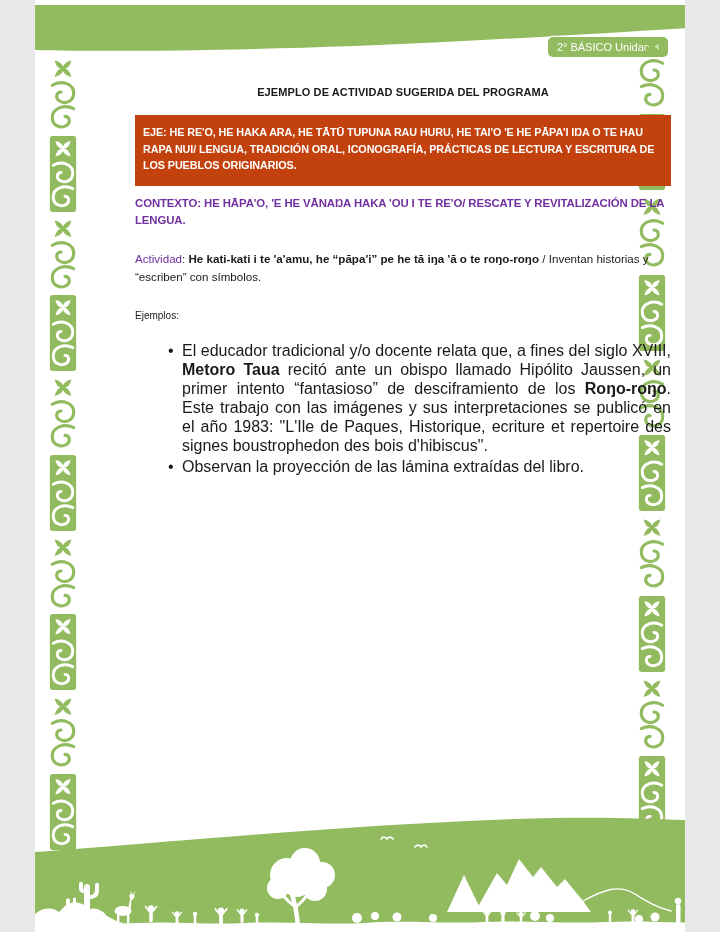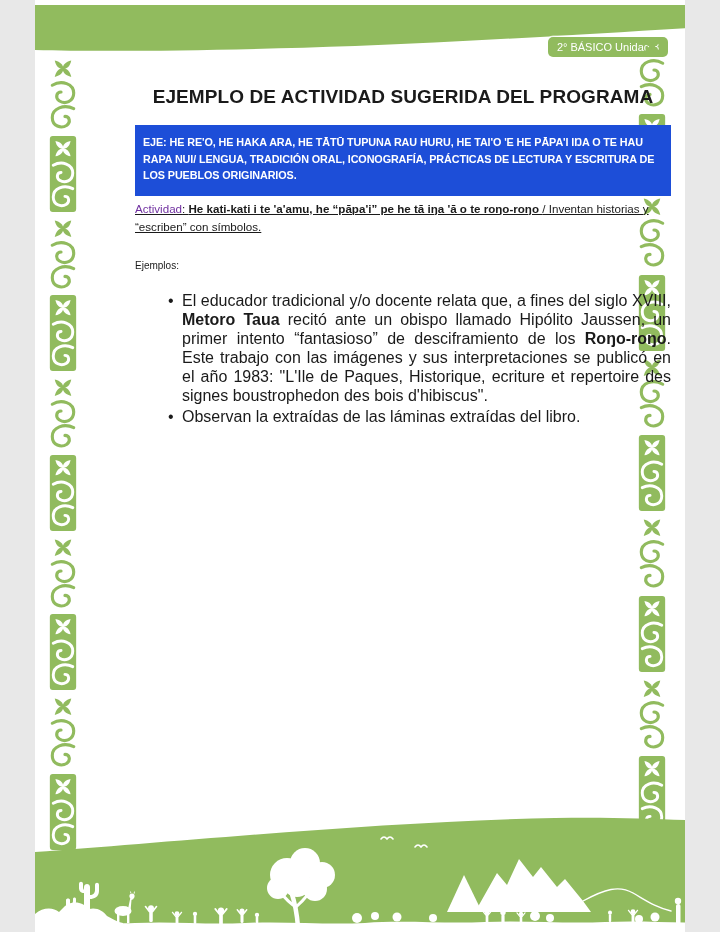--- a/index.html
+++ b/index.html
@@ -7,25 +7,25 @@
         font-family:"Liberation Sans",sans-serif;color:#1a1a1a;margin:0 auto;padding-left:17px;}
   .header-wave{position:absolute;top:0;left:0;}
   .unit-badge{position:absolute;left:513px;top:37px;width:120px;height:20px;background:#91bb5e;
         border-radius:5px;color:#fff;font-size:11px;line-height:20px;text-align:center;
         box-shadow:0 0 0 1.5px rgba(255,255,255,.65);}
   .ornament{position:absolute;width:30px;display:flex;flex-direction:column;justify-content:space-between;}
   .ornament.left{left:13px;top:56px;bottom:82px;}
   .ornament.right{right:18px;top:34px;bottom:100px;}
   .ornament.right svg{transform:scaleX(-1);}
   .content{position:absolute;left:100px;top:86px;width:536px;}
-  .page-title{font-size:19px;font-weight:bold;text-align:center;margin:0;letter-spacing:.1px;}
-  .eje-box{margin-top:17px;background:#1d4ed8;color:#ffffff;font-weight:bold;font-size:10.8px;
+  .page-title{font-size:11px;font-weight:bold;text-align:center;margin:0;letter-spacing:.1px;}
+  .eje-box{margin-top:17px;background:#c2410c;color:#ffffff;font-weight:bold;font-size:10.8px;
         line-height:16.5px;padding:9px 8px 12px 8px;letter-spacing:-.1px;}
   .contexto{margin:9px 0 0 0;color:#7030a0;font-weight:bold;font-size:11.4px;line-height:17px;letter-spacing:-.1px;}
-  .actividad{margin:4px 0 0 0;font-size:11.6px;line-height:18px;text-decoration:underline;}
+  .actividad{margin:21px 0 0 0;font-size:11.6px;line-height:18px;}
   .actividad .label{color:#7030a0;}
   .actividad .bold{font-weight:bold;}
   .ejemplos-heading{margin:24px 0 0 0;font-size:10px;}
   ul.ejemplos{margin:20px 0 0 0;padding:0 0 0 33px;list-style:none;}
   ul.ejemplos li{position:relative;padding-left:14px;text-align:justify;font-size:16px;
         line-height:19px;margin-bottom:2px;}
   ul.ejemplos li::before{content:"\2022";position:absolute;left:0;top:0;}
   .bottom-band{position:absolute;left:0;bottom:0;}
 </style>
 </head>
@@ -334,30 +334,31 @@
   </svg>
     </div>
 
   <main class="content">
     <h1 class="page-title">EJEMPLO DE ACTIVIDAD SUGERIDA DEL PROGRAMA</h1>
 
     <div class="eje-box">
       <span>EJE: HE RE'O, HE HAKA ARA, HE TĀTŪ TUPUNA RAU HURU, HE TAI'O 'E HE PĀPA'I IŊA O TE HAU RAPA NUI/ LENGUA, TRADICIÓN ORAL, ICONOGRAFÍA, PRÁCTICAS DE LECTURA Y ESCRITURA DE LOS PUEBLOS ORIGINARIOS.</span>
     </div>
 
+    <p class="contexto">CONTEXTO: HE HĀPA'O, 'E HE VĀNAŊA HAKA 'OU I TE RE'O/ RESCATE Y REVITALIZACIÓN DE LA LENGUA.</p>
 
     <p class="actividad">
       <span class="label">Actividad</span><span>: </span><span class="bold">He kati-kati i te 'a'amu, he “pāpa'i” pe he tā iŋa 'ā o te roŋo-roŋo </span><span>/ Inventan historias y “escriben” con símbolos.</span>
     </p>
 
     <p class="ejemplos-heading">Ejemplos:</p>
 
     <ul class="ejemplos">
         <li><span>El educador tradicional y/o docente relata que, a fines del siglo XVIII, </span><span style="font-weight: bold;">Metoro Taua</span><span> recitó ante un obispo llamado Hipólito Jaussen, un primer intento “fantasioso” de desciframiento de los </span><span style="font-weight: bold;">Roŋo-roŋo</span><span>. Este trabajo con las imágenes y sus interpretaciones se publicó en el año 1983: "L'Ile de Paques, Historique, ecriture et repertoire des signes boustrophedon des bois d'hibiscus".</span></li>
-        <li><span>Observan la extraídas de las láminas extraídas del libro.</span></li>
+        <li><span>Observan la proyección de las lámina extraídas del libro.</span></li>
       </ul>
   </main>
 
   <svg class="bottom-band" width="720" height="117" viewBox="0 0 720 117">
     <path fill="#91bb5e" d="M0,37 C140,27 350,6 520,3 C600,1.5 680,6 720,10 L720,117 L0,117 Z"></path>
     <g fill="#ffffff">
 
       <path d="M0,117 L0,99 C8,92 18,92 24,97 L30,91 C38,85 48,87 54,94 C62,92 68,96 72,101 C78,104 82,107 88,108 L88,117 Z"></path>
 
       <path d="M49,95 L49,72 C49,68 55,68 55,72 L55,80 C58,80 60,78 60,75 L60,70 C60,67 64,67 64,70 L64,76 C64,82 59,84 55,84 L55,95 Z M49,78 C46,78 44,76 44,73 L44,69 C44,66 48,66 48,69 L48,72 C48,74 49,75 49,75 Z"></path>

